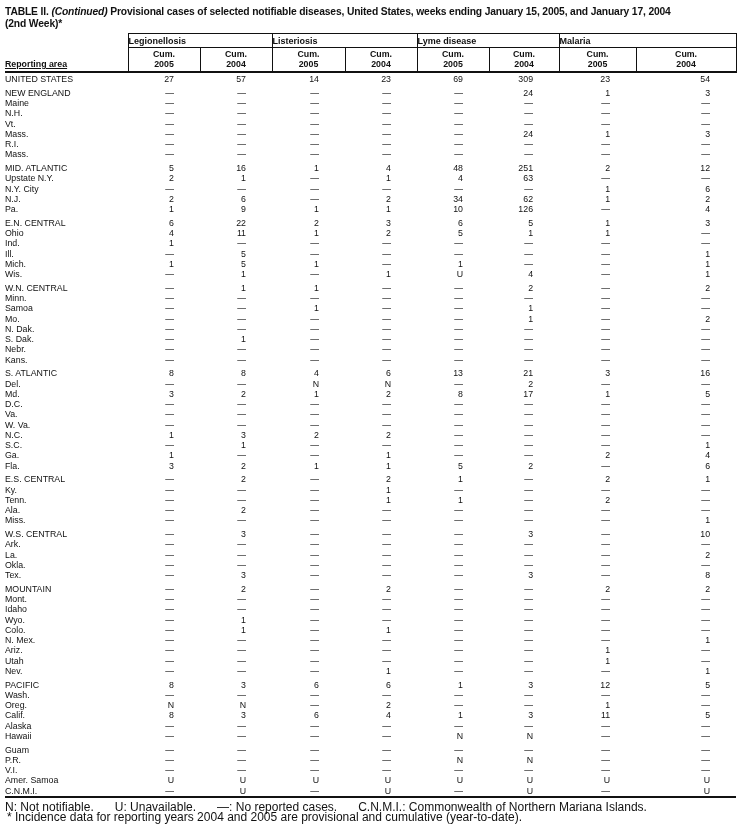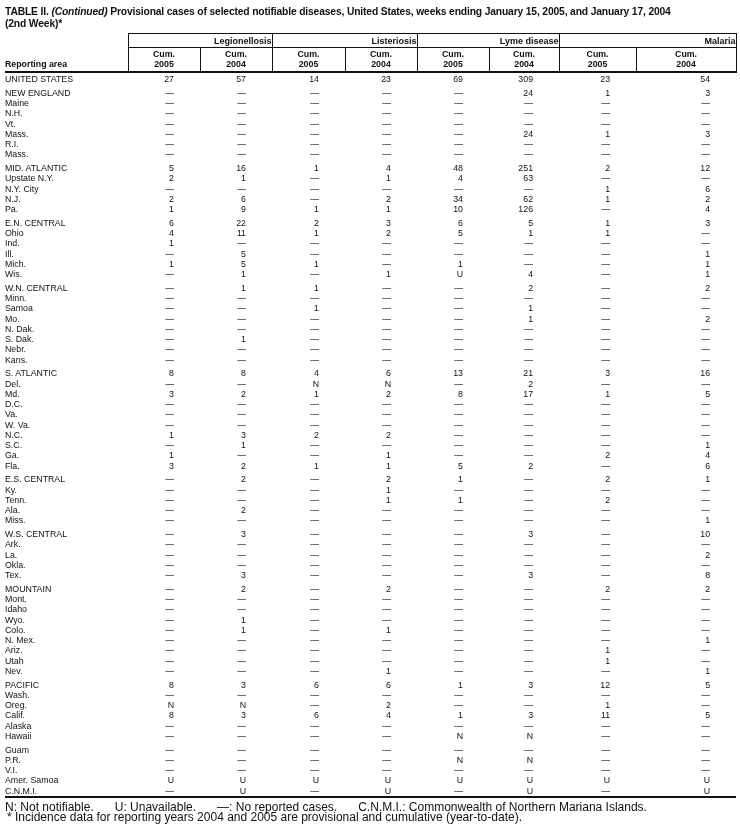--- a/index.html
+++ b/index.html
@@ -36,25 +36,26 @@
   col.c5 { width: 72px; } col.c6 { width: 70px; }
   col.c7 { width: 77px; } col.c8 { width: 100px; }
 
   thead th { font-weight: bold; padding: 0; }
   th.corner {
     text-align: left;
     vertical-align: bottom;
     font-size: 8.8px;
     border-bottom: 2px solid #111;
     padding-bottom: 2px;
+    text-decoration: underline;
   }
   th.group {
     font-size: 9px;
     height: 13px;
-    text-align: right;
+    text-align: left;
     border-top: 1px solid #111;
     border-bottom: 1px solid #111;
     border-left: 1px solid #111;
   }
   th.group:last-child { border-right: 1px solid #111; }
   th.sub {
     font-size: 8.8px;
     line-height: 10px;
     height: 22px;
     vertical-align: middle;

